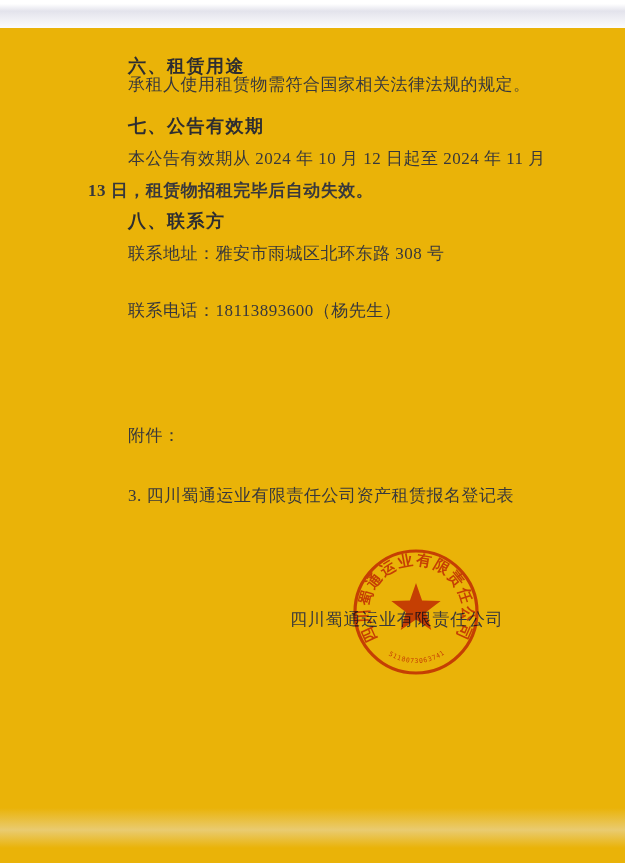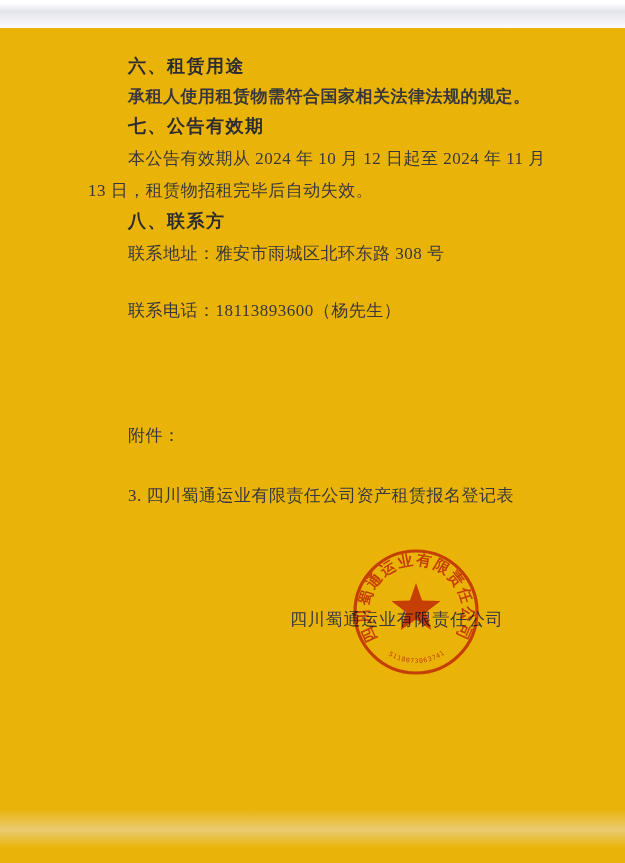--- a/index.html
+++ b/index.html
@@ -50,25 +50,25 @@
 </style>
 </head>
 <body>
 
 <div class="page">
 
   <div class="scan-band-top"></div>
   <div class="scan-band-bottom"></div>
 
   <div class="line heading" style="left:128px; top:55px;">六、租赁用途</div>
-  <div class="line" style="left:128px; top:86px;font-weight:bold;">承租人使用租赁物需符合国家相关法律法规的规定。</div>
+  <div class="line" style="left:128px; top:74px;">承租人使用租赁物需符合国家相关法律法规的规定。</div>
 
   <div class="line heading" style="left:128px; top:115px;">七、公告有效期</div>
   <div class="line" style="left:128px; top:148px;">本公告有效期从 2024 年 10 月 12 日起至 2024 年 11 月</div>
-  <div class="line" style="left:88px; top:180px;">13 日，租赁物招租完毕后自动失效。</div>
+  <div class="line" style="left:88px; top:180px;font-weight:bold;">13 日，租赁物招租完毕后自动失效。</div>
 
   <div class="line heading" style="left:128px; top:210px;font-family:Liberation Serif, serif;">八、联系方</div>
   <div class="line" style="left:128px; top:243px;">联系地址：雅安市雨城区北环东路 308 号</div>
   <div class="line" style="left:128px; top:300px;">联系电话：18113893600（杨先生）</div>
 
   <div class="line" style="left:128px; top:425px;">附件：</div>
   <div class="line" style="left:128px; top:485px;">3. 四川蜀通运业有限责任公司资产租赁报名登记表</div>
 
   <div class="line sig" style="left:290px; top:609px;">四川蜀通运业有限责任公司</div>
 

